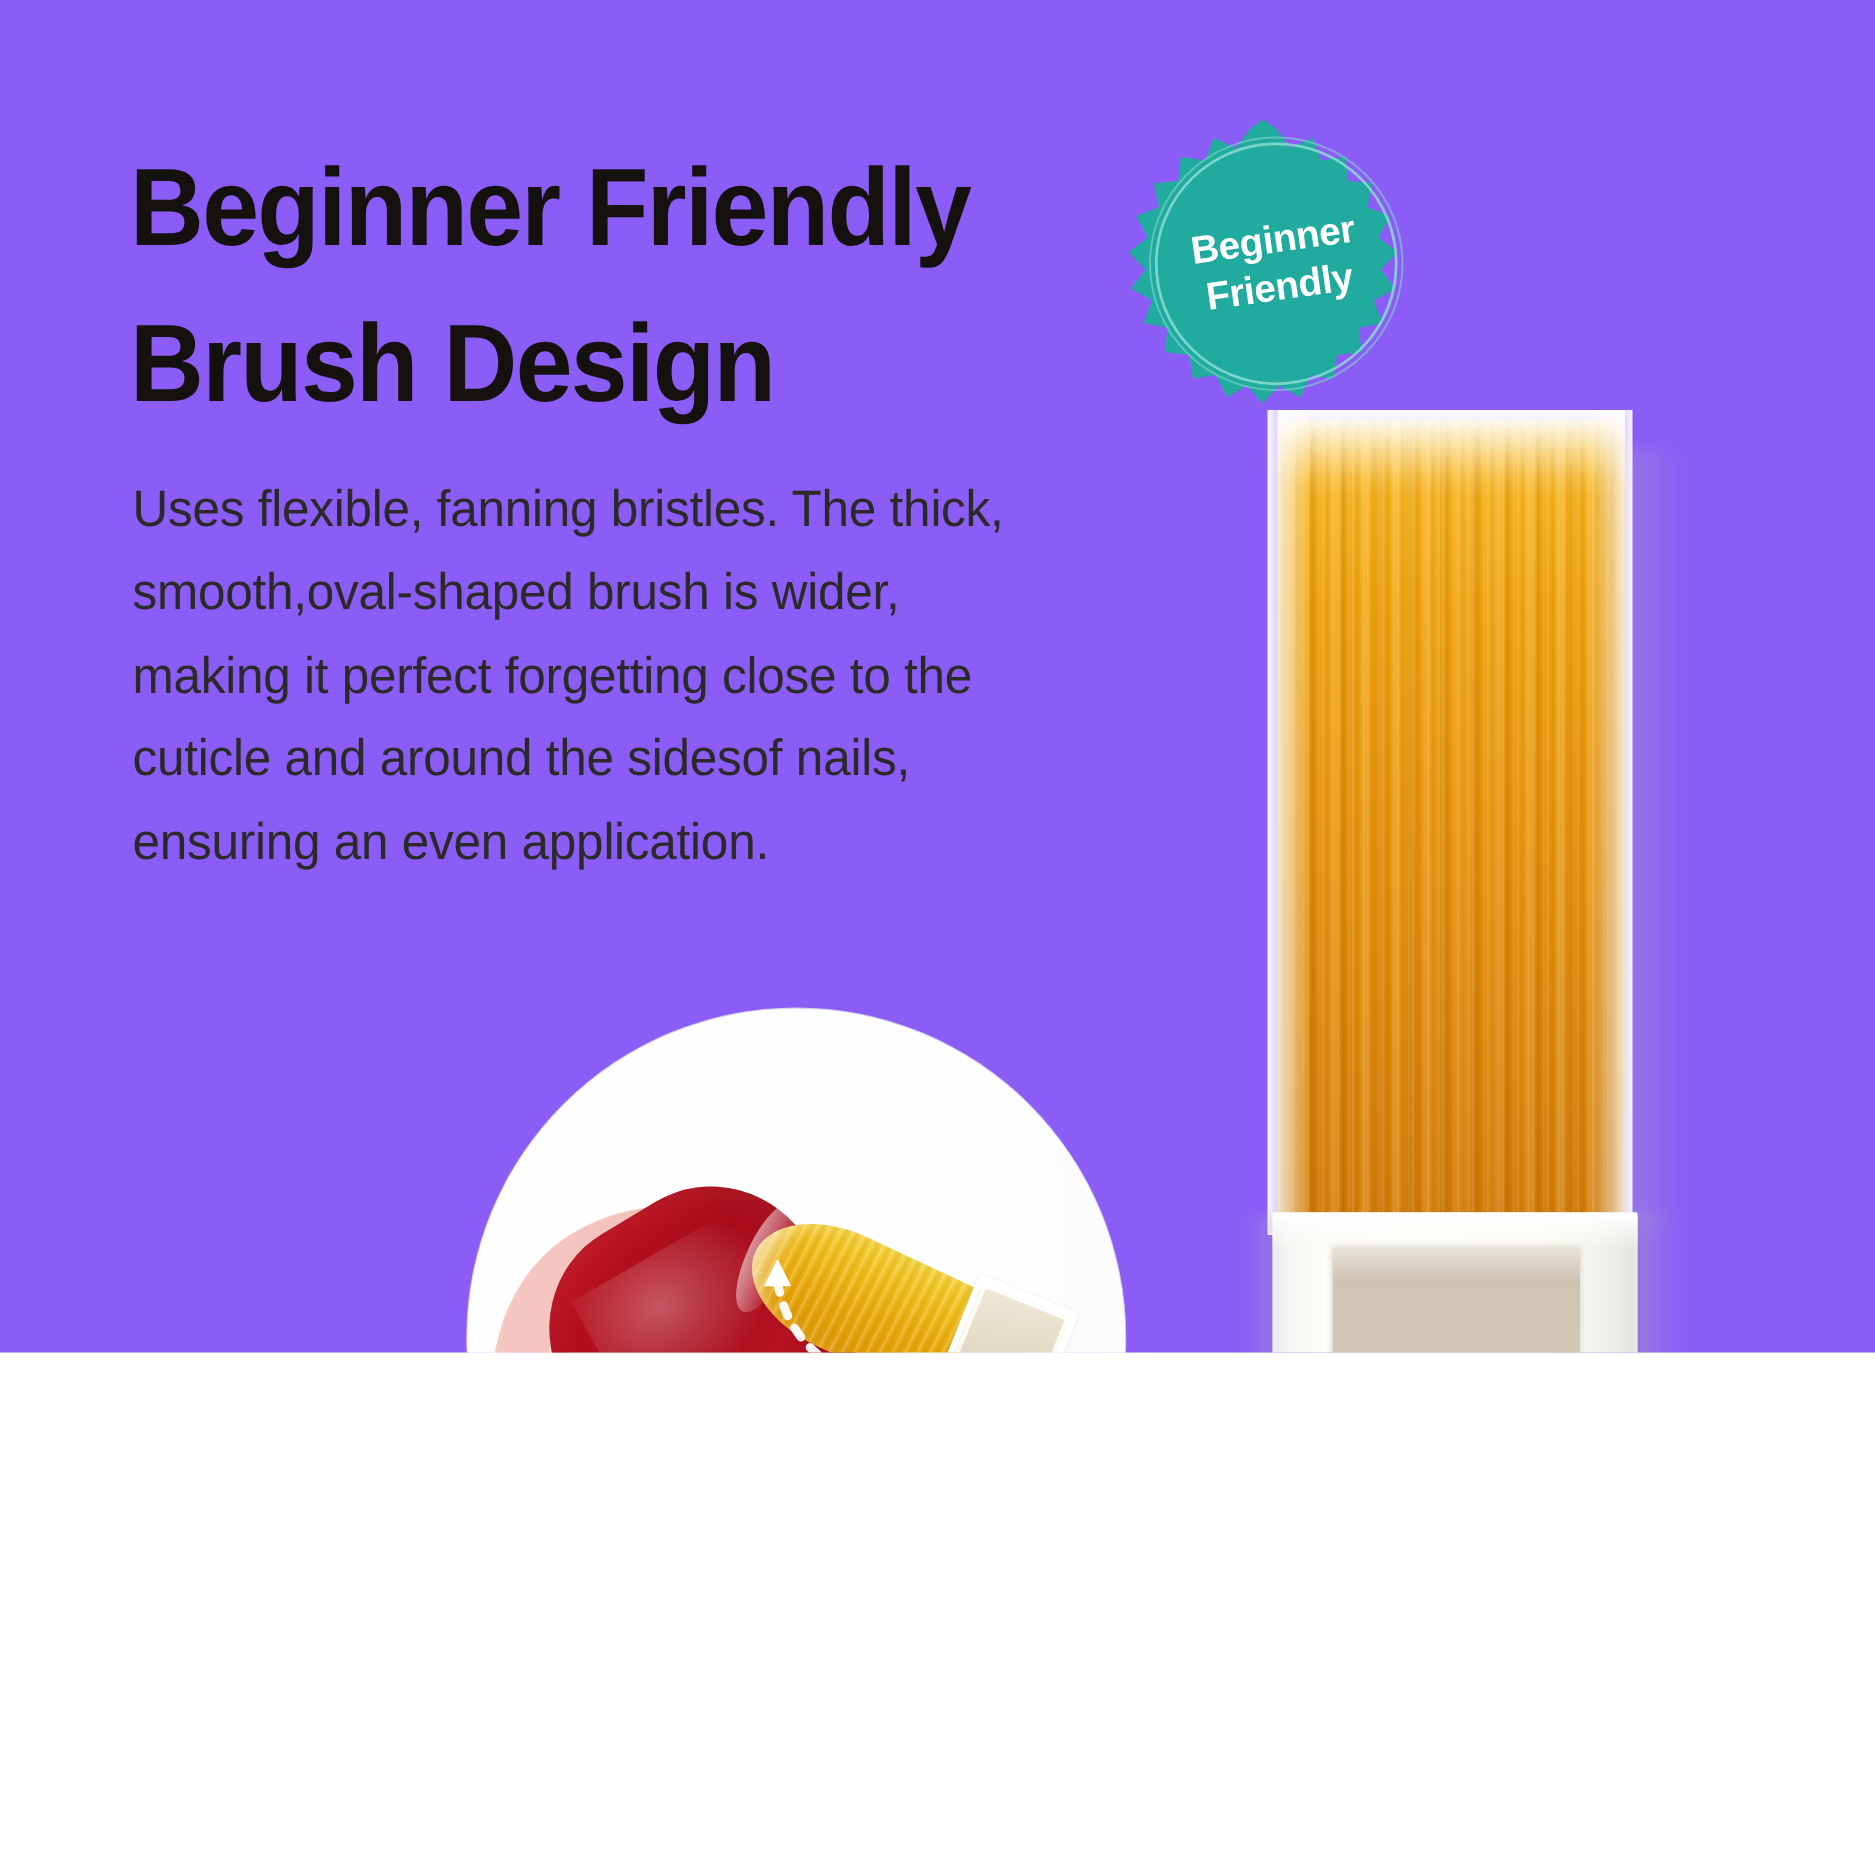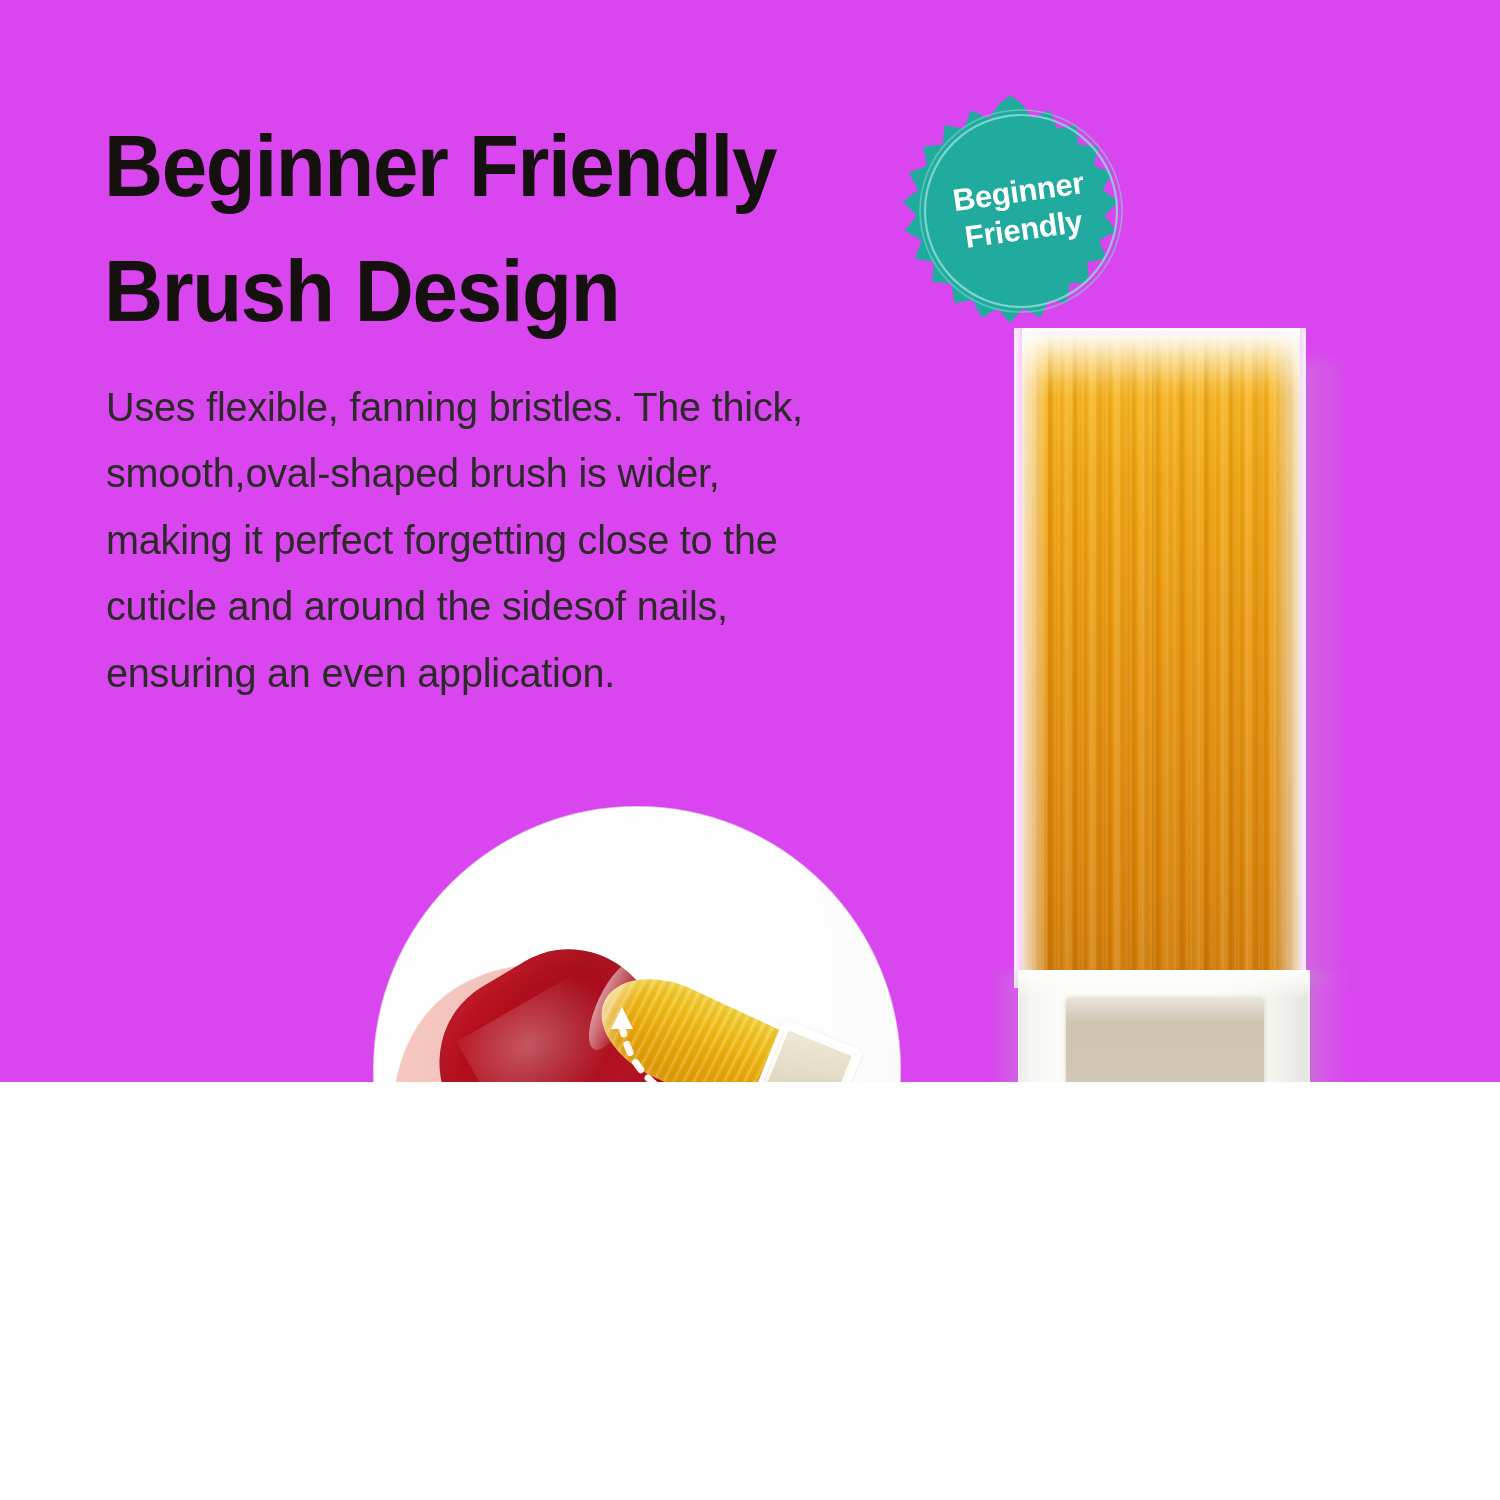--- a/index.html
+++ b/index.html
@@ -8,21 +8,21 @@
   body {
     width:1500px; height:1500px;
     font-family:"Liberation Sans", sans-serif;
     overflow:hidden;
     position:relative;
   }
 
   #stage {
     position:relative;
     width:1500px; height:1082px;
-    background:#d946ef;
+    background:#8b5cf6;
     overflow:hidden;
   }
 
   
   .headline {
     position:absolute;
     left:104px; top:104px;
     width:820px;
     font-family:"Liberation Sans", sans-serif;
     font-weight:700;

